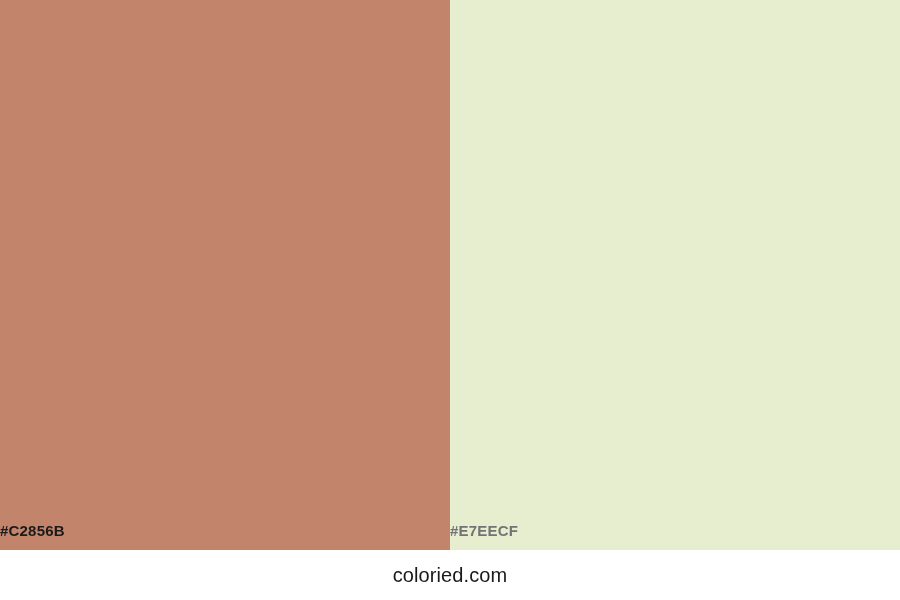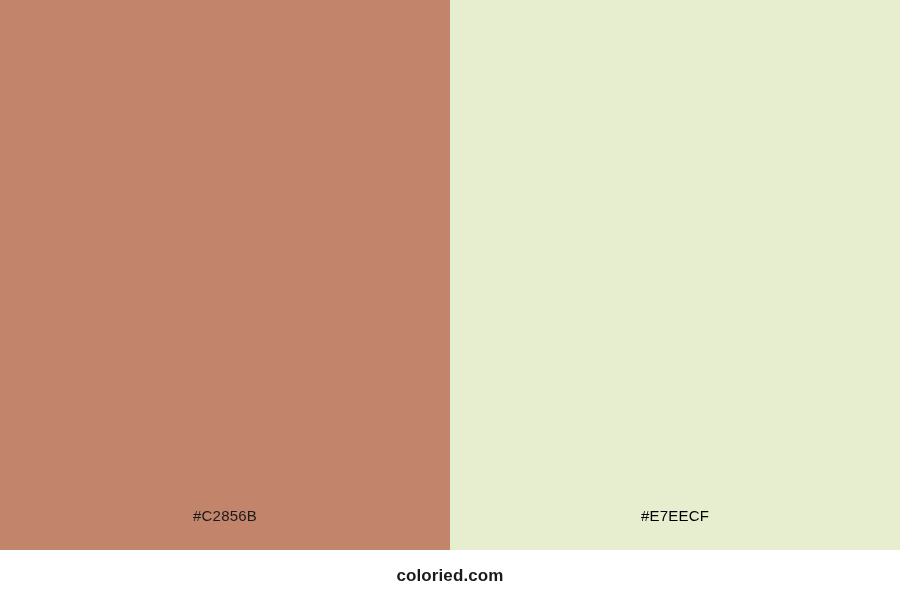--- a/index.html
+++ b/index.html
@@ -31,60 +31,60 @@
     height: 550px;
     position: relative;
     display: flex;
     align-items: flex-end;
     justify-content: center;
     box-sizing: border-box;
   }
   .swatch-label {
     display: block;
     width: 100%;
-    text-align: center;
+    text-align: left;
     font-family: "Liberation Sans", sans-serif;
     font-size: 15px;
-    font-weight: 400;
+    font-weight: 700;
     letter-spacing: 0.2px;
     line-height: 1;
-    padding-bottom: 27px;
+    padding-bottom: 12px;
     user-select: none;
   }
   .footer {
     width: 900px;
     height: 50px;
     background: #ffffff;
     display: flex;
     align-items: center;
     justify-content: center;
   }
   .footer-brand {
     font-family: "Liberation Sans", sans-serif;
-    font-size: 17px;
-    font-weight: bold;
+    font-size: 20px;
+    font-weight: normal;
     color: #1a1a1a;
     letter-spacing: 0.1px;
     line-height: 1;
   }
 </style>
 </head>
 <body>
 
 <div class="palette-page">
 
   <div class="swatch-strip">
 
     <div class="swatch" style="background-color: rgb(194, 133, 107);">
       <span class="swatch-label" style="color: rgb(26, 26, 26);">#C2856B</span>
     </div>
 
 
     <div class="swatch" style="background-color: rgb(231, 238, 207);">
-      <span class="swatch-label" style="color: #000000;">#E7EECF</span>
+      <span class="swatch-label" style="color: #737373;">#E7EECF</span>
     </div>
 
 
 
   </div>
 
   <div class="footer">
     <span class="footer-brand">coloried.com</span>
   </div>
 

